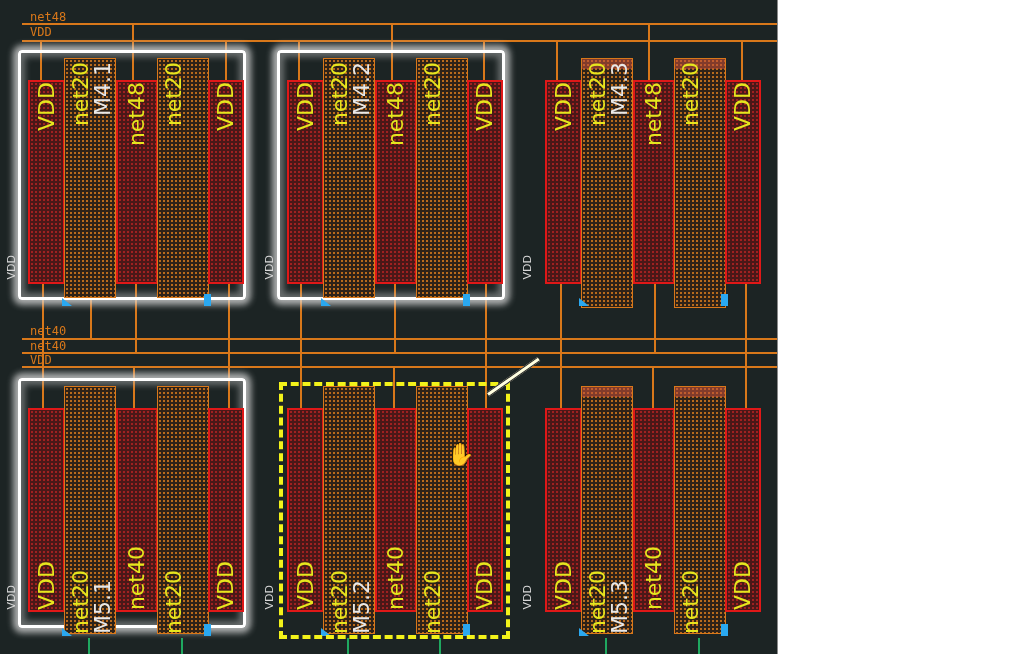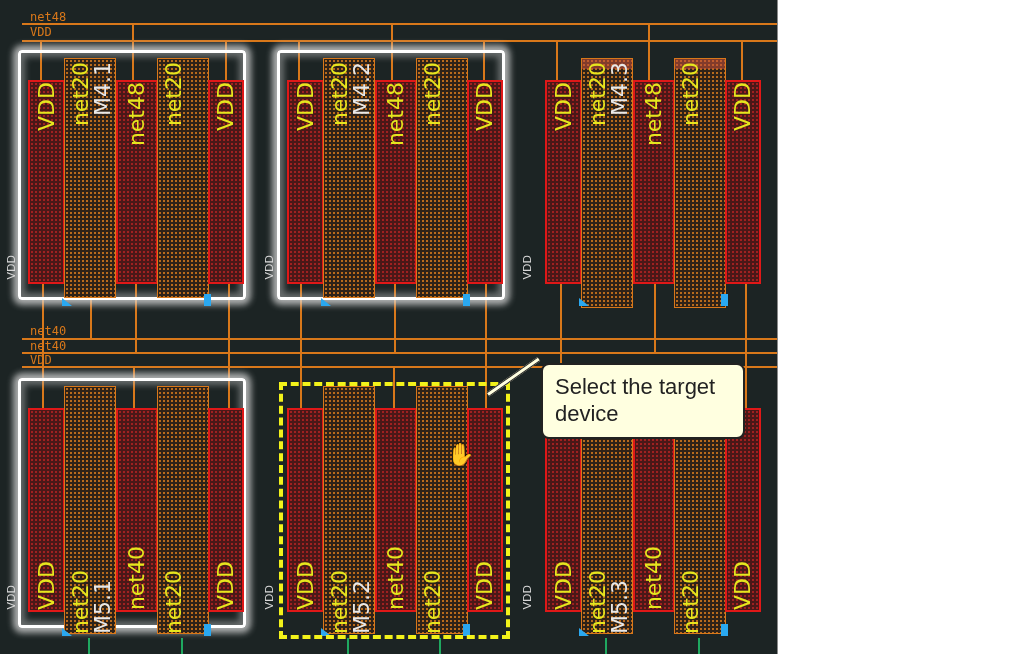--- a/index.html
+++ b/index.html
@@ -187,19 +187,16 @@
         <div class="vtext" style="left: 193px; bottom: 26px;">VDD</div>
         <div class="vtext name" style="left: 70px; bottom: 2px;">M5.3</div>
         <div class="pin pin-l" style="left: 40px; top: 242px;"></div>
         <div class="pin pin-r" style="left: 182px; top: 238px;"></div>
       </div>
     </div>
 
   <div class="dashsel" style="left:279px;top:382px;width:231px;height:257px;"></div>
 
   <div id="callout-tail"></div>
-  <div id="callout">
-    <span>Select the target device</span>
-  </div>
 
   <div id="hand">✋</div>
 </div>
 <div id="canvas-border"></div>
 
 </body></html>

